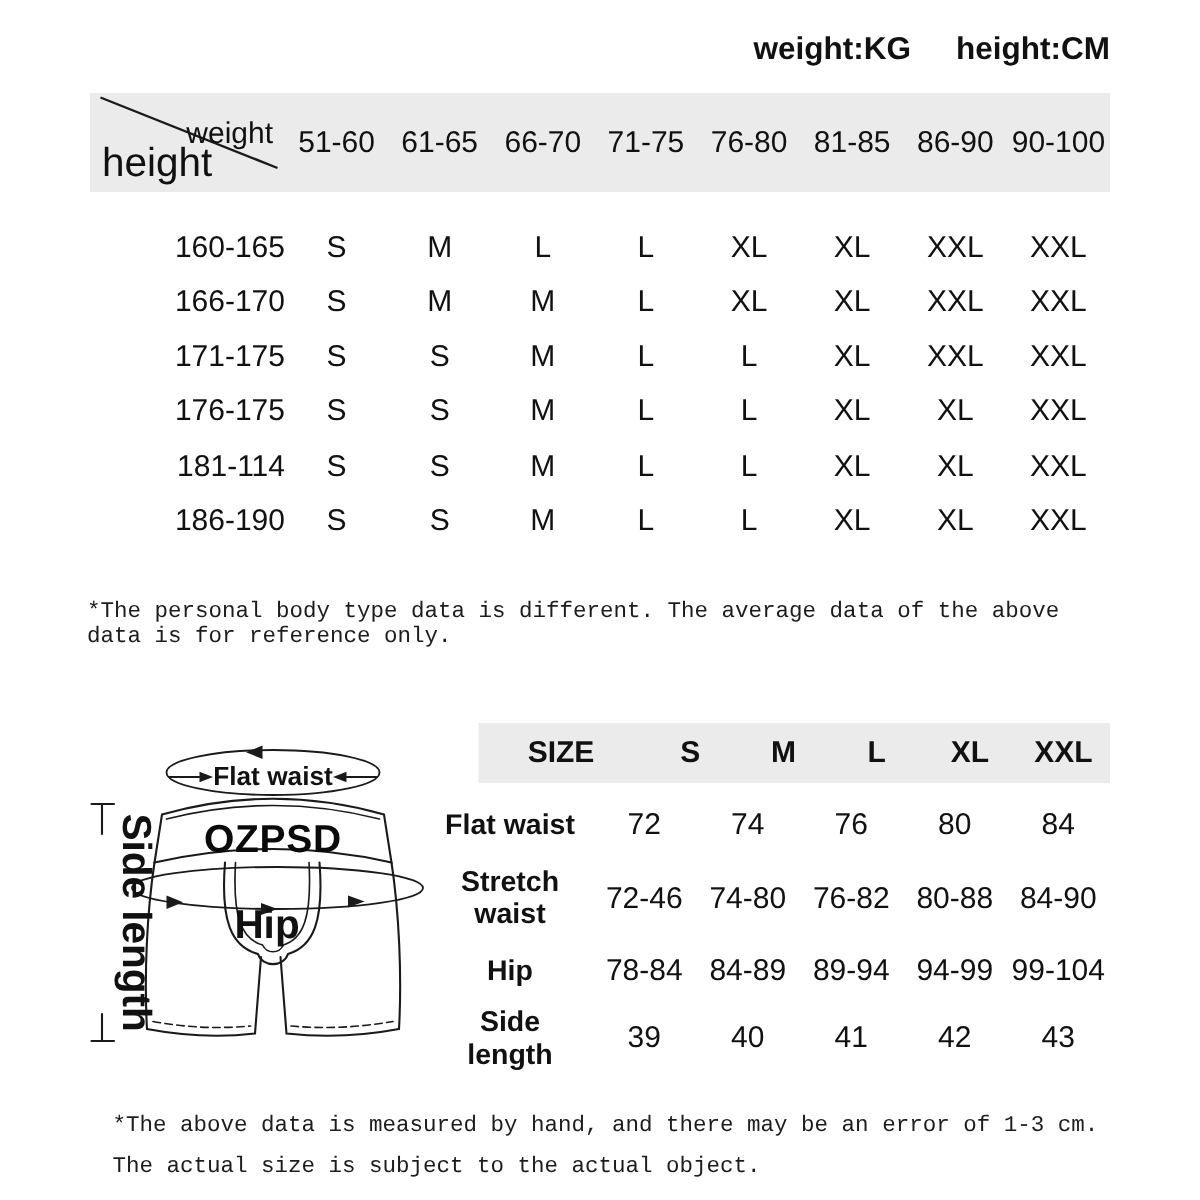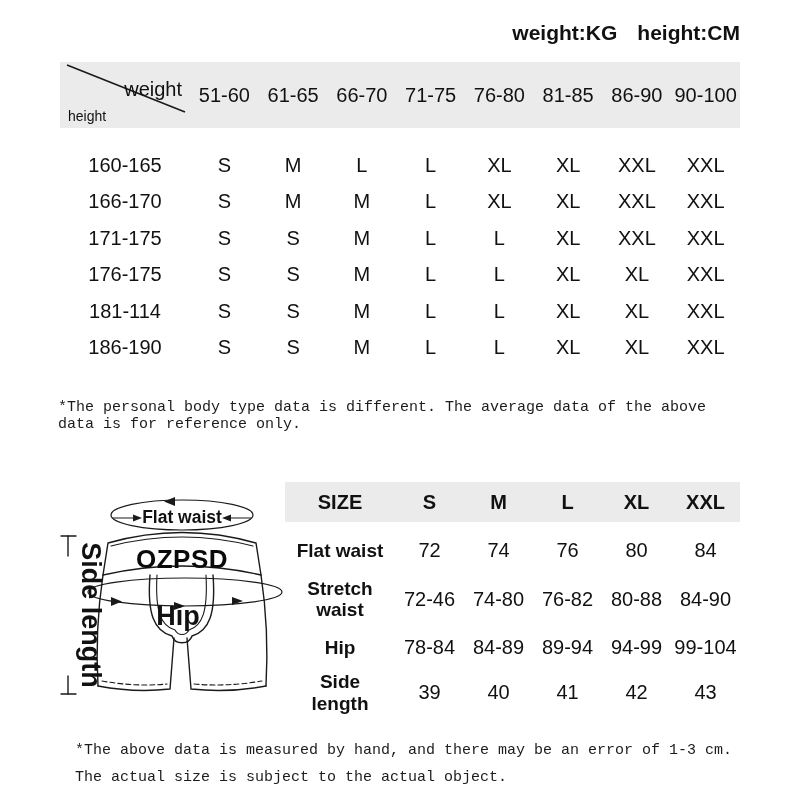--- a/index.html
+++ b/index.html
@@ -1,46 +1,46 @@
 <!DOCTYPE html>
 <html><head>
 <meta charset="utf-8">
 <style>
   html,body{margin:0;padding:0;background:#fff;}
   body{width:800px;height:800px;font-family:"Liberation Sans",sans-serif;color:#111;}
   .page{position:relative;width:800px;height:800px;overflow:hidden;background:#fff;}
 
   
-  .units{position:absolute;top:21px;right:60px;display:flex;gap:20px;font-size:21px;font-weight:700;}
+  .units{position:absolute;top:21px;right:60px;display:flex;gap:30px;font-size:21px;font-weight:700;}
 
   
   .matrix{position:absolute;left:60px;top:62px;width:680px;}
   .matrix-row{display:grid;grid-template-columns:130px repeat(8,1fr);align-items:center;text-align:center;}
   .matrix-head{background:#ebebeb;height:66px;font-size:20px;font-weight:500;}
   .corner{position:relative;height:66px;}
   .corner svg{position:absolute;left:0;top:0;}
   .corner .t-top{position:absolute;top:4px;right:8px;font-size:20px;font-weight:500;margin-top:12px;}
-  .corner .t-bottom{position:absolute;bottom:4px;left:8px;font-size:14px;font-weight:500;}
+  .corner .t-bottom{position:absolute;bottom:4px;left:8px;font-size:27px;font-weight:500;}
   .matrix-body{margin-top:19px;}
   .matrix-body .matrix-row{height:36.5px;font-size:20px;font-weight:500;}
-  .rowlabel{font-weight:500;}
+  .rowlabel{font-weight:500;text-align:right;}
 
   
   .note{position:absolute;font-size:15px;font-weight:500;color:#1c1c1c;font-family:Liberation Mono, monospace;}
   .note1{left:58px;top:399px;width:692px;}
   .note2{left:75px;top:737px;width:668px;line-height:1.82;}
 
   
   .fig{position:absolute;left:45px;top:478px;width:250px;height:250px;}
   .fig text{font-family:"Liberation Sans",sans-serif;}
 
   
   .measure{position:absolute;left:285px;top:482px;width:455px;}
   .measure-row{display:grid;grid-template-columns:110px repeat(5,1fr);align-items:center;text-align:center;font-size:20px;font-weight:500;}
-  .measure-head{background:#ebebeb;height:40px;font-weight:600;}
+  .measure-head{background:#ebebeb;height:40px;font-weight:600;margin-left:34px;}
   .measure-body{padding-top:6px;}
   .r-h45{height:45px;}
   .r-h52{height:52px;}
   .mlabel{font-weight:600;font-size:19px;justify-self:center;max-width:92px;line-height:1.12;}
 </style>
 </head>
 <body>
 
 <div class="page">
 

